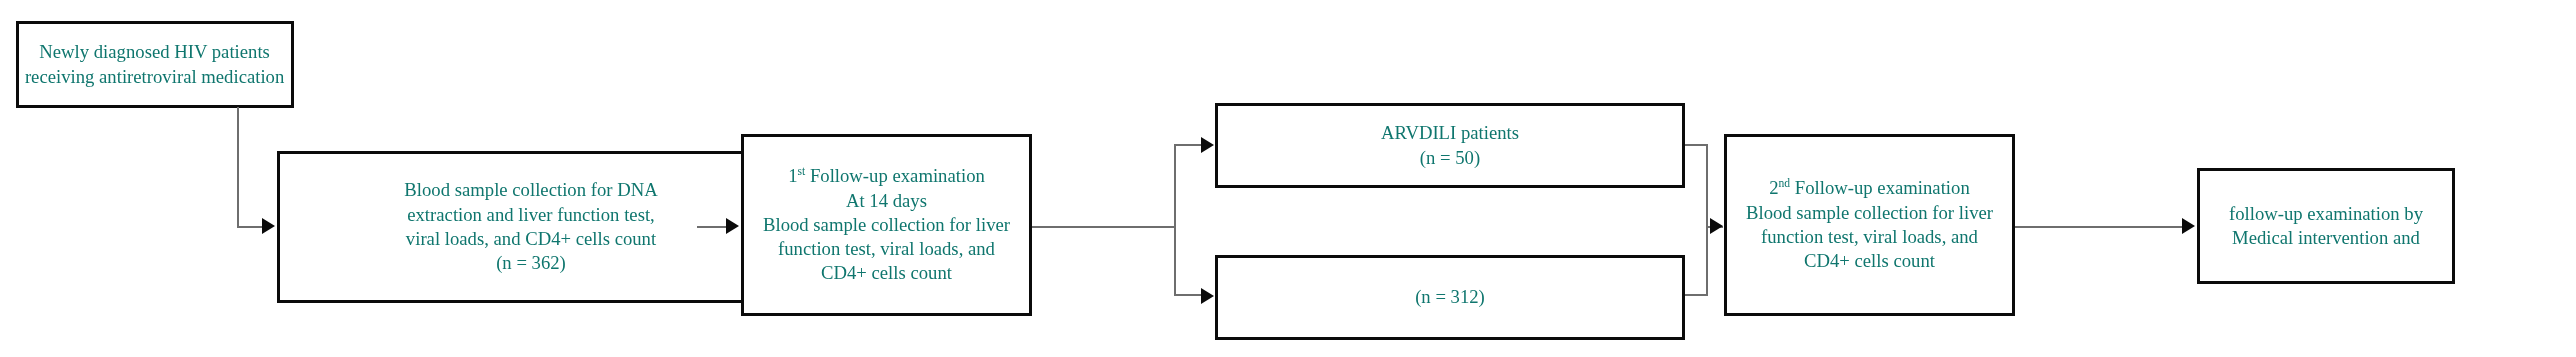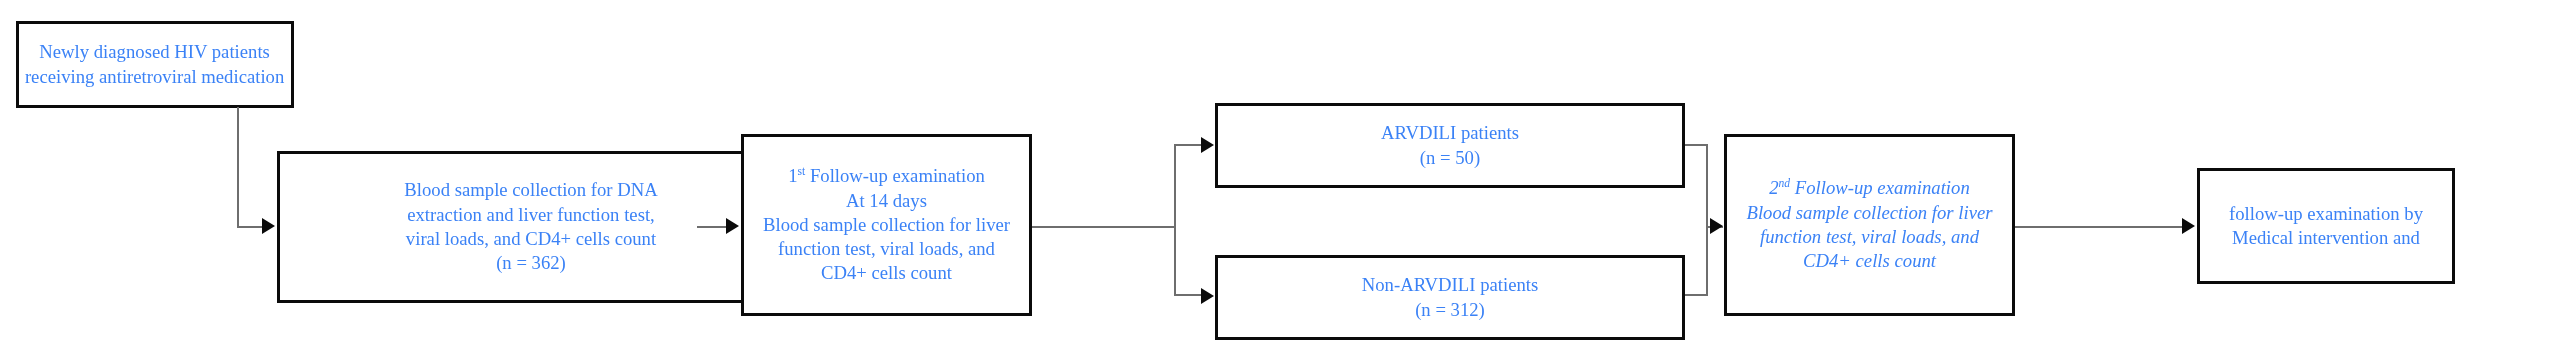--- a/index.html
+++ b/index.html
@@ -20,21 +20,21 @@
     position: absolute;
     box-sizing: border-box;
     background: #ffffff;
     border: 3.7px solid #0b0b0b;
     display: flex;
     align-items: center;
     justify-content: center;
     text-align: center;
     line-height: 1.30;
     font-size: 18.7px;
-    color: #3b82f6;
+    color: #0f766e;
     padding: 2.5px 6.2px;
   }
   .node .txt {
     display: block;
     width: 100%;
   }
   .node .line {
     display: block;
     white-space: nowrap;
   }
@@ -60,21 +60,21 @@
     border-bottom: 8px solid transparent;
     border-left: 13.7px solid #0b0b0b;
   }
 
   
   #node-intake      { left: 15.6px;   top: 21px;  width: 278px; height: 87px; }
   #node-baseline    { left: 277px;  top: 151px; width: 508px; height: 152px; }
   #node-followup1   { left: 741px; top: 134px; width: 291px; height: 182px; }
   #node-arvdili     { left: 1215px; top: 103px; width: 470px; height: 85px; }
   #node-nonarvdili  { left: 1215px; top: 255px; width: 470px; height: 85px; }
-  #node-followup2   { left: 1724px; top: 134px; width: 291px; height: 182px; font-style: italic; }
+  #node-followup2   { left: 1724px; top: 134px; width: 291px; height: 182px; }
   #node-intervention{ left: 2197px; top: 168px; width: 258px; height: 116px; }
 
   
   #c1-v   { left: 237px; top: 107px; height: 120px; }
   #c1-h   { left: 237px; top: 226px; width: 26px; }
   #a1     { left: 262px; top: 218px; }
 
   
   #c2-h   { left: 697px; top: 226px; width: 30px; }
   #a2     { left: 726px; top: 218px; }
@@ -131,21 +131,20 @@
 
   <div class="node" id="node-arvdili">
     <span class="txt">
       <span class="line">ARVDILI patients</span>
       <span class="line">(n = 50)</span>
     </span>
   </div>
 
   <div class="node" id="node-nonarvdili">
     <span class="txt">
-      <span class="line">Non-ARVDILI patients</span>
       <span class="line">(n = 312)</span>
     </span>
   </div>
 
   <div class="node" id="node-followup2">
     <span class="txt">
       <span class="line"><span>2</span><sup>nd</sup> <span>Follow-up examination</span></span>
       <span class="line">Blood sample collection for liver</span>
       <span class="line">function test, viral loads, and</span>
       <span class="line">CD4+ cells count</span>

